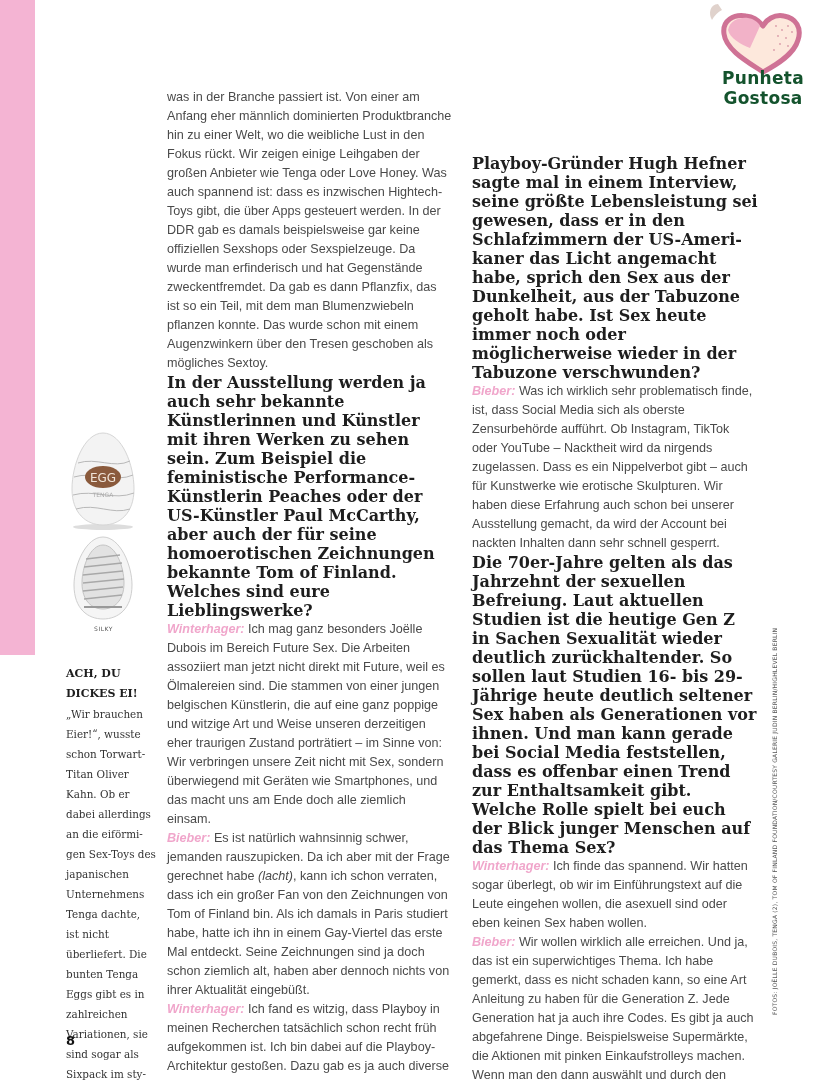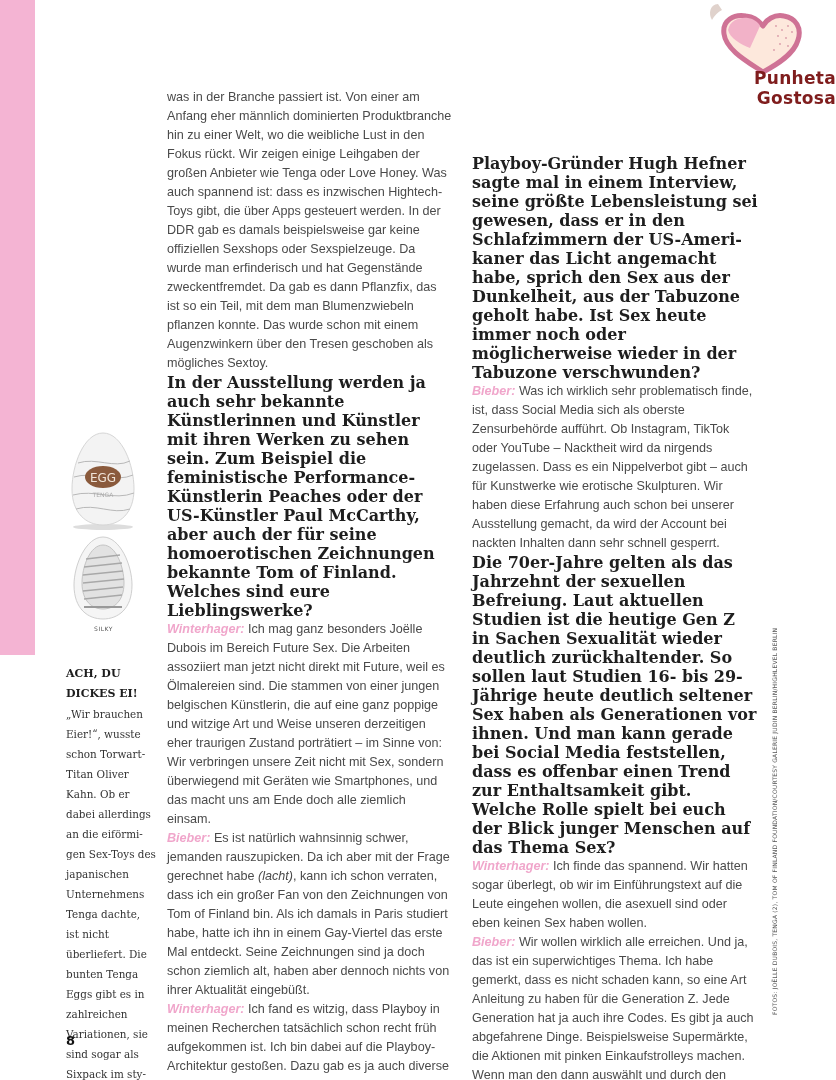--- a/index.html
+++ b/index.html
@@ -9,23 +9,23 @@
     font-family: "Liberation Sans", sans-serif;
   }
   .pink-bar {
     position: absolute; left: 0; top: 0; width: 35px; height: 655px;
     background: #f4b4d3;
   }
   .logo {
     position: absolute; left: 690px; top: 0; width: 146px; height: 100px;
   }
   .logo-text {
-    position: absolute; left: 0; top: 68px; width: 146px; text-align: right;
+    position: absolute; left: 0; top: 68px; width: 146px; text-align: center;
     font-family: "DejaVu Sans", sans-serif; font-weight: bold;
-    font-size: 17px; color: #7f1d1d; letter-spacing: 0.3px;
+    font-size: 17px; color: #14532d; letter-spacing: 0.3px;
   }
   .col {
     position: absolute; font-size: 12.6px; line-height: 19px;
   }
   .col-left { left: 167px; top: 88px; width: 285px; }
   .col-right { left: 472px; top: 154px; width: 286px; }
   .col p { margin: 0; }
   .q {
     font-family: "DejaVu Serif", serif; font-weight: bold; color: #1e1e1e;
     font-size: 16px; line-height: 19px;

